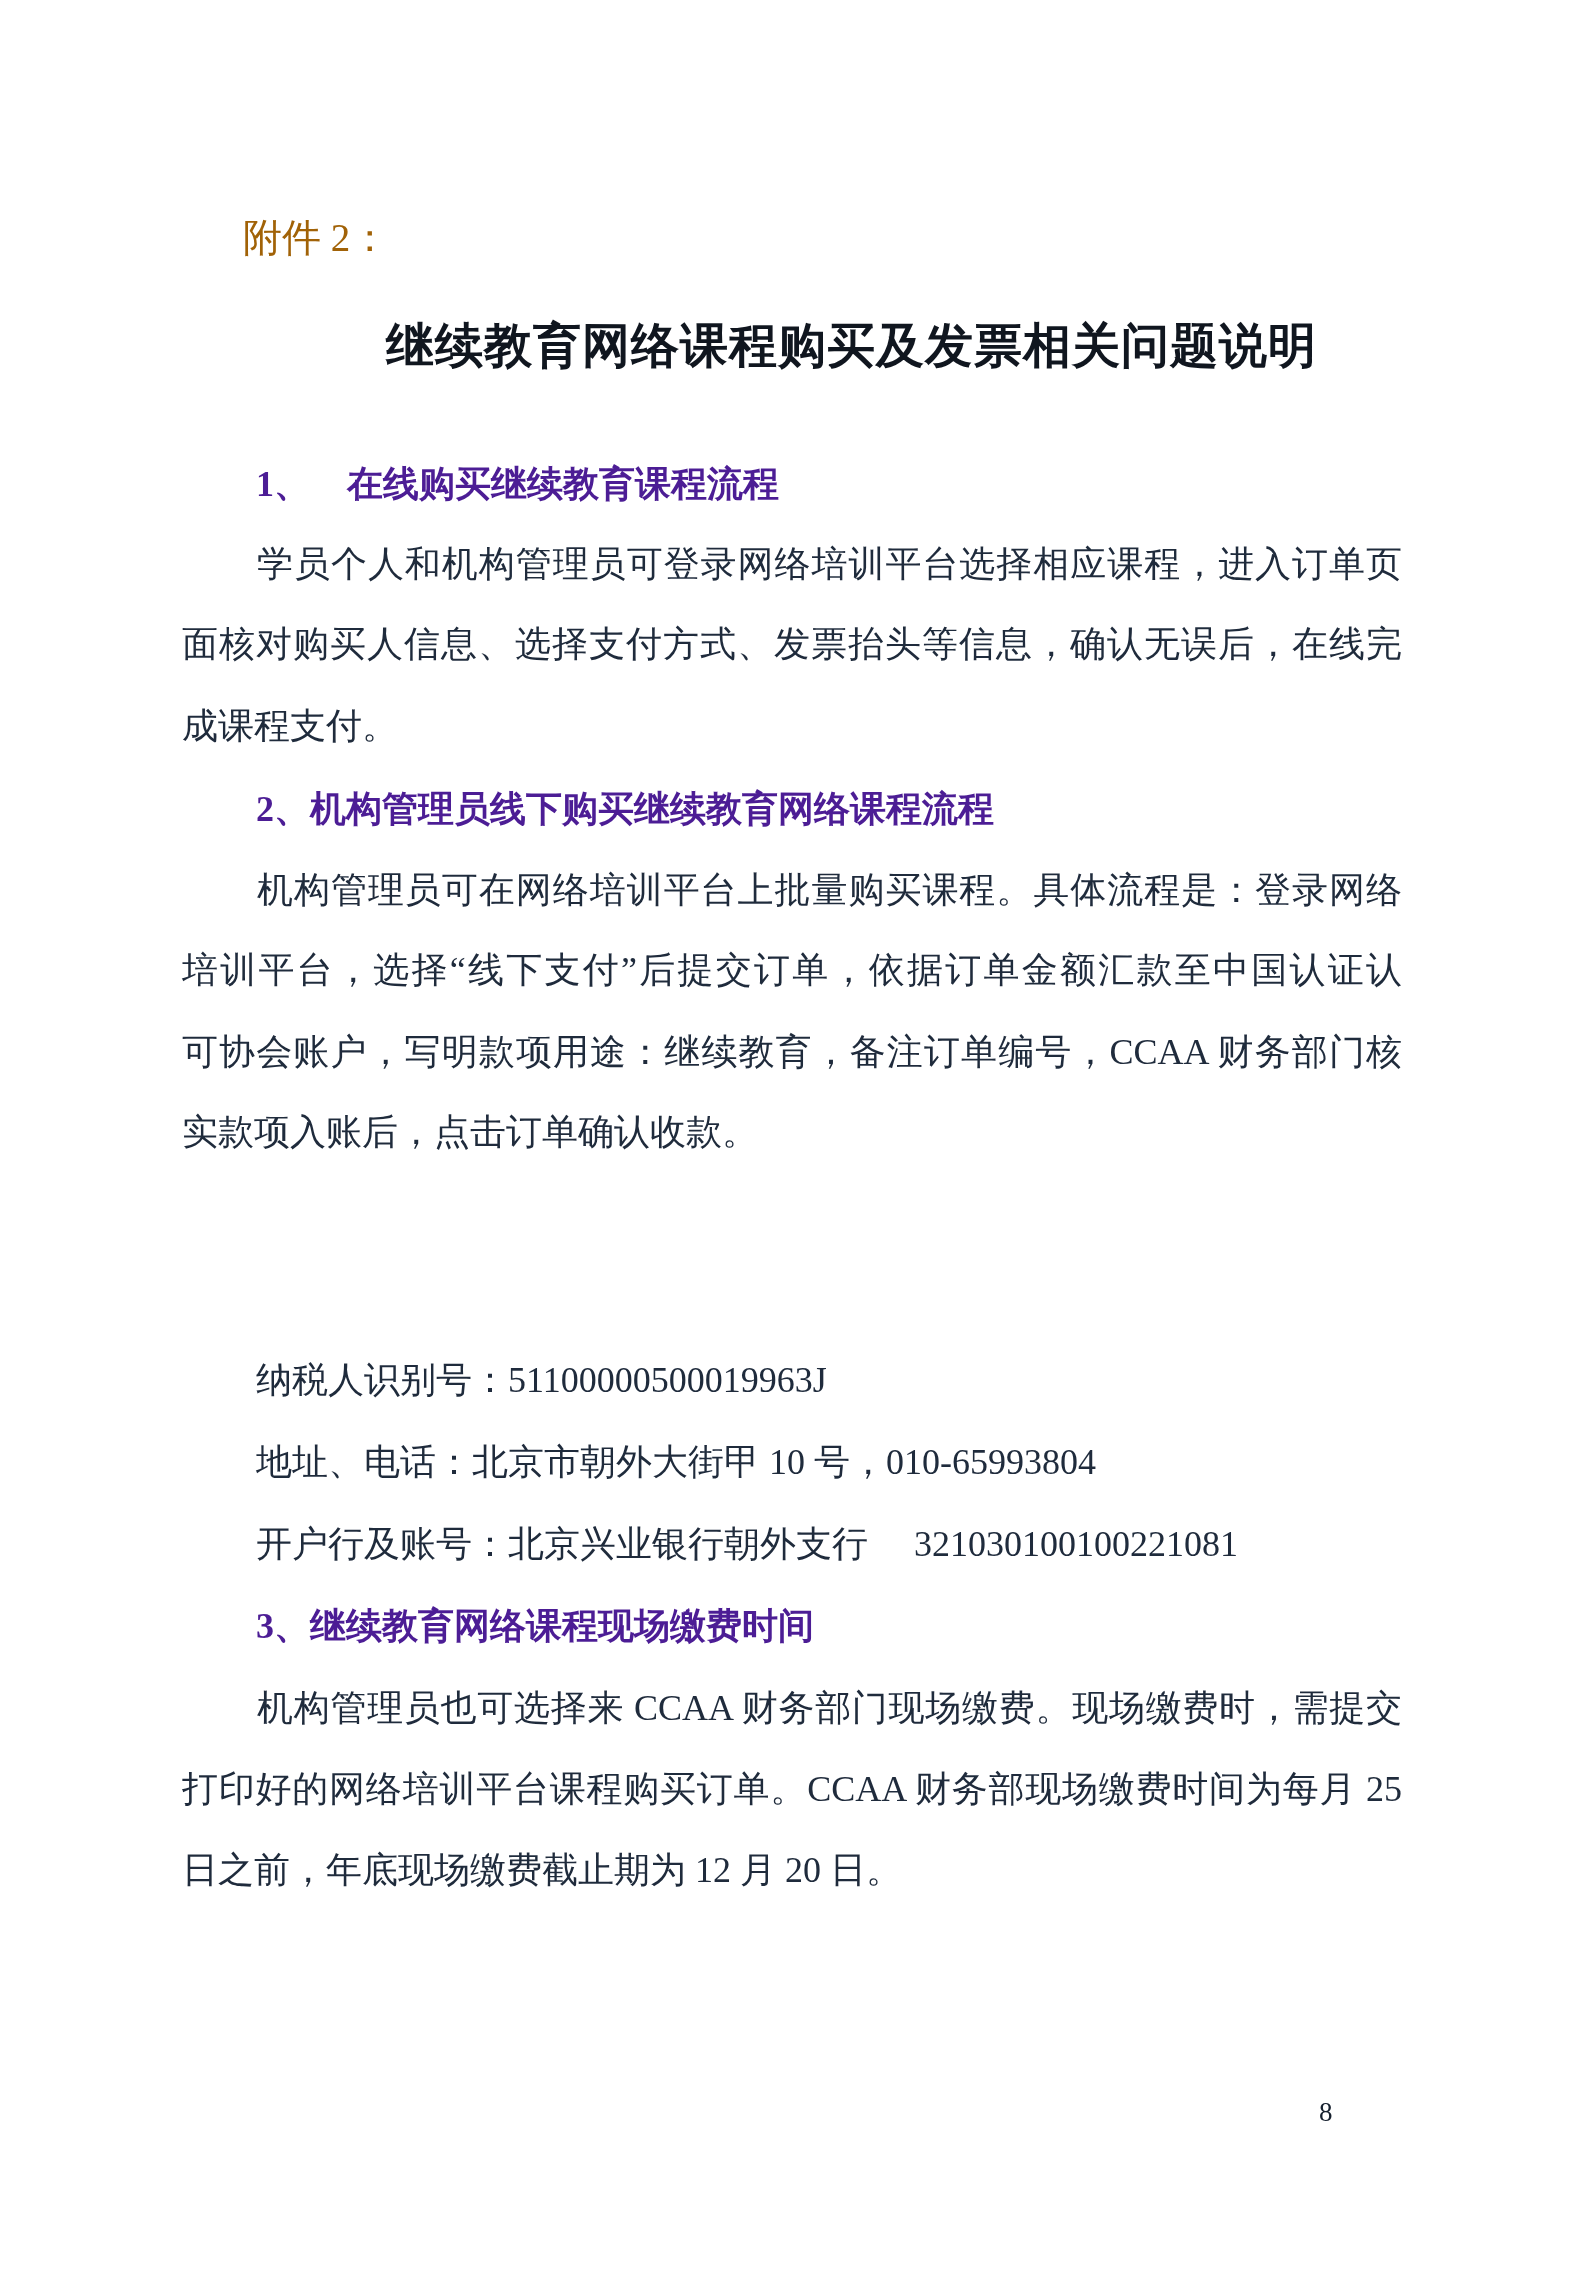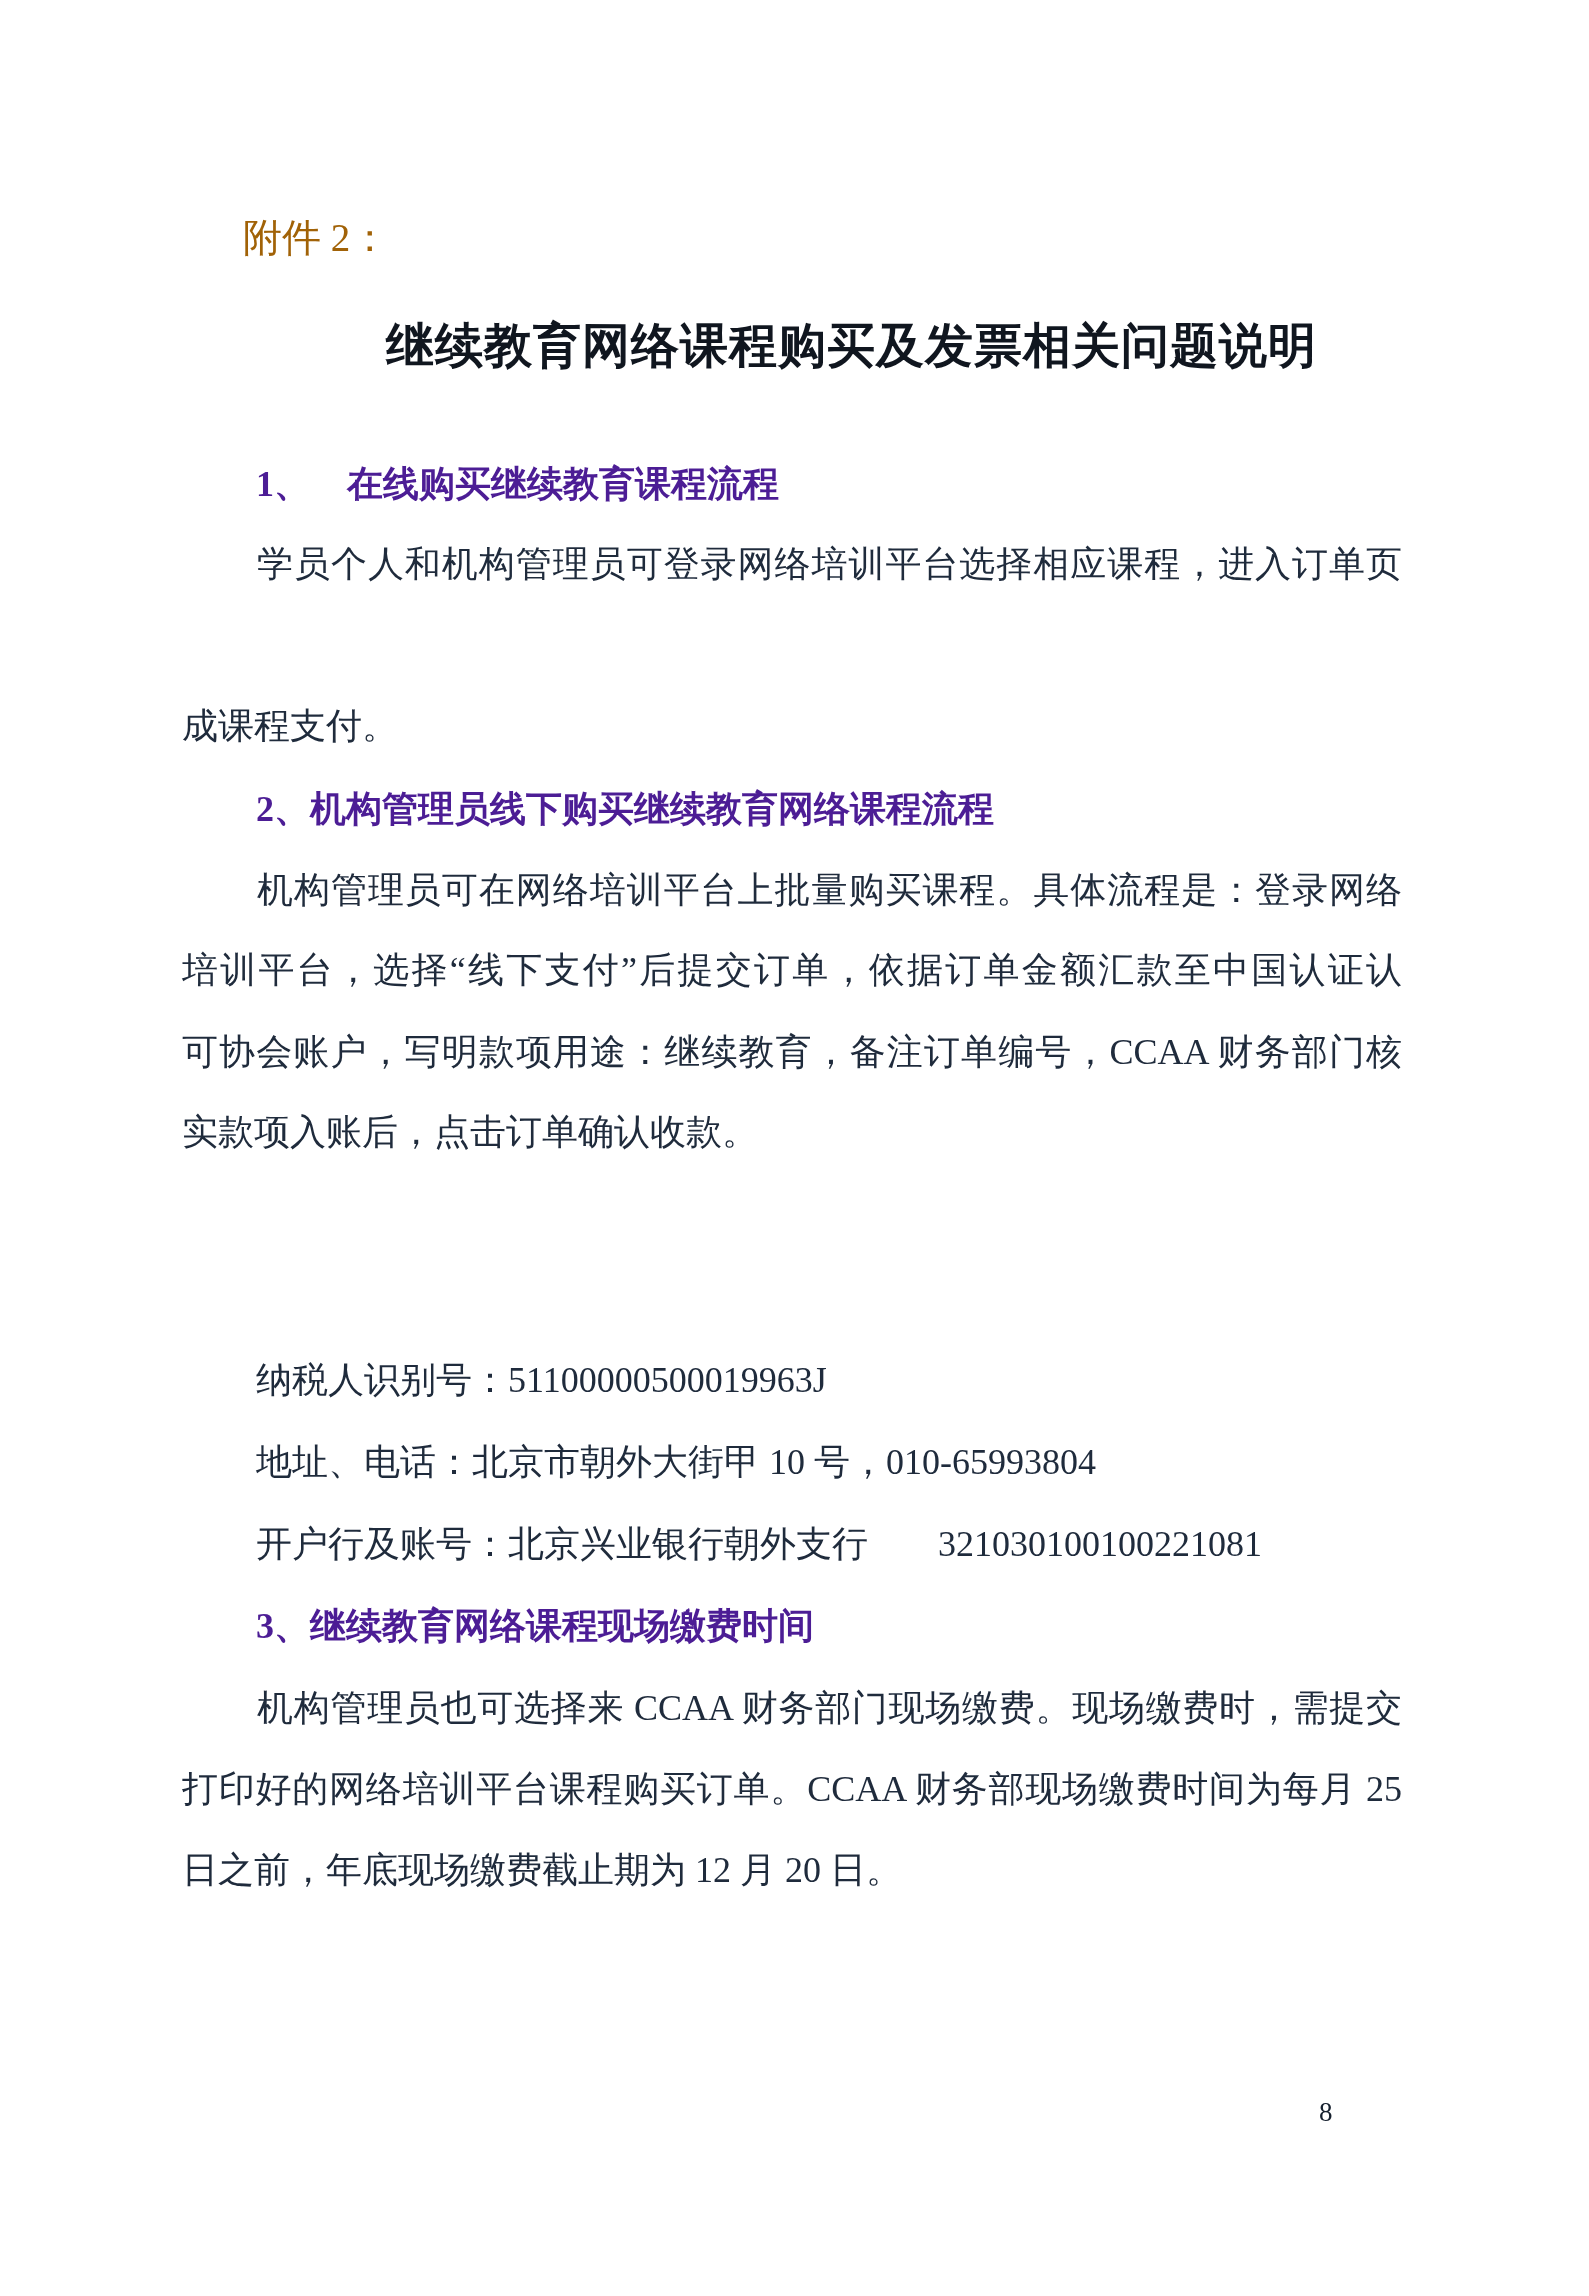--- a/index.html
+++ b/index.html
@@ -49,21 +49,21 @@
   .fill {
     text-align: justify;
     text-align-last: justify;
   }
   .indent { text-indent: 75px; }
   .acct {
     left: 256px;
     width: auto;
     white-space: nowrap;
   }
-  .acct .v2 { margin-left: 70px; }
+  .acct .v2 { margin-left: 46px; }
   .pagenum {
     position: absolute;
     left: 1319px;
     top: 2072px;
     line-height: 81px;
     font-size: 27px;
     color: #16202e;
   }
 </style>
 </head>
@@ -72,20 +72,21 @@
 <div class="page">
 
   <div class="ln att" style="top:197px">附件 2：</div>
 
   <div class="ln title" style="top:305px">继续教育网络课程购买及发票相关问题说明</div>
 
   <div class="ln heading" style="top:444px">
     <span class="hnum gapwide">1、</span><span>在线购买继续教育课程流程</span>
   </div>
   <div class="ln fill indent" style="top:524px">学员个人和机构管理员可登录网络培训平台选择相应课程，进入订单页</div>
+  <div class="ln fill" style="top:604px">面核对购买人信息、选择支付方式、发票抬头等信息，确认无误后，在线完</div>
   <div class="ln" style="top:686px">成课程支付。</div>
 
   <div class="ln heading" style="top:769px">
     <span class="hnum">2、</span><span>机构管理员线下购买继续教育网络课程流程</span>
   </div>
   <div class="ln fill" style="top:930px">培训平台，选择“线下支付”后提交订单，依据订单金额汇款至中国认证认</div>
   <div class="ln fill indent" style="top:850px">机构管理员可在网络培训平台上批量购买课程。具体流程是：登录网络</div>
   <div class="ln fill" style="top:1012px">可协会账户，写明款项用途：继续教育，备注订单编号，CCAA 财务部门核</div>
   <div class="ln" style="top:1092px">实款项入账后，点击订单确认收款。</div>
 

